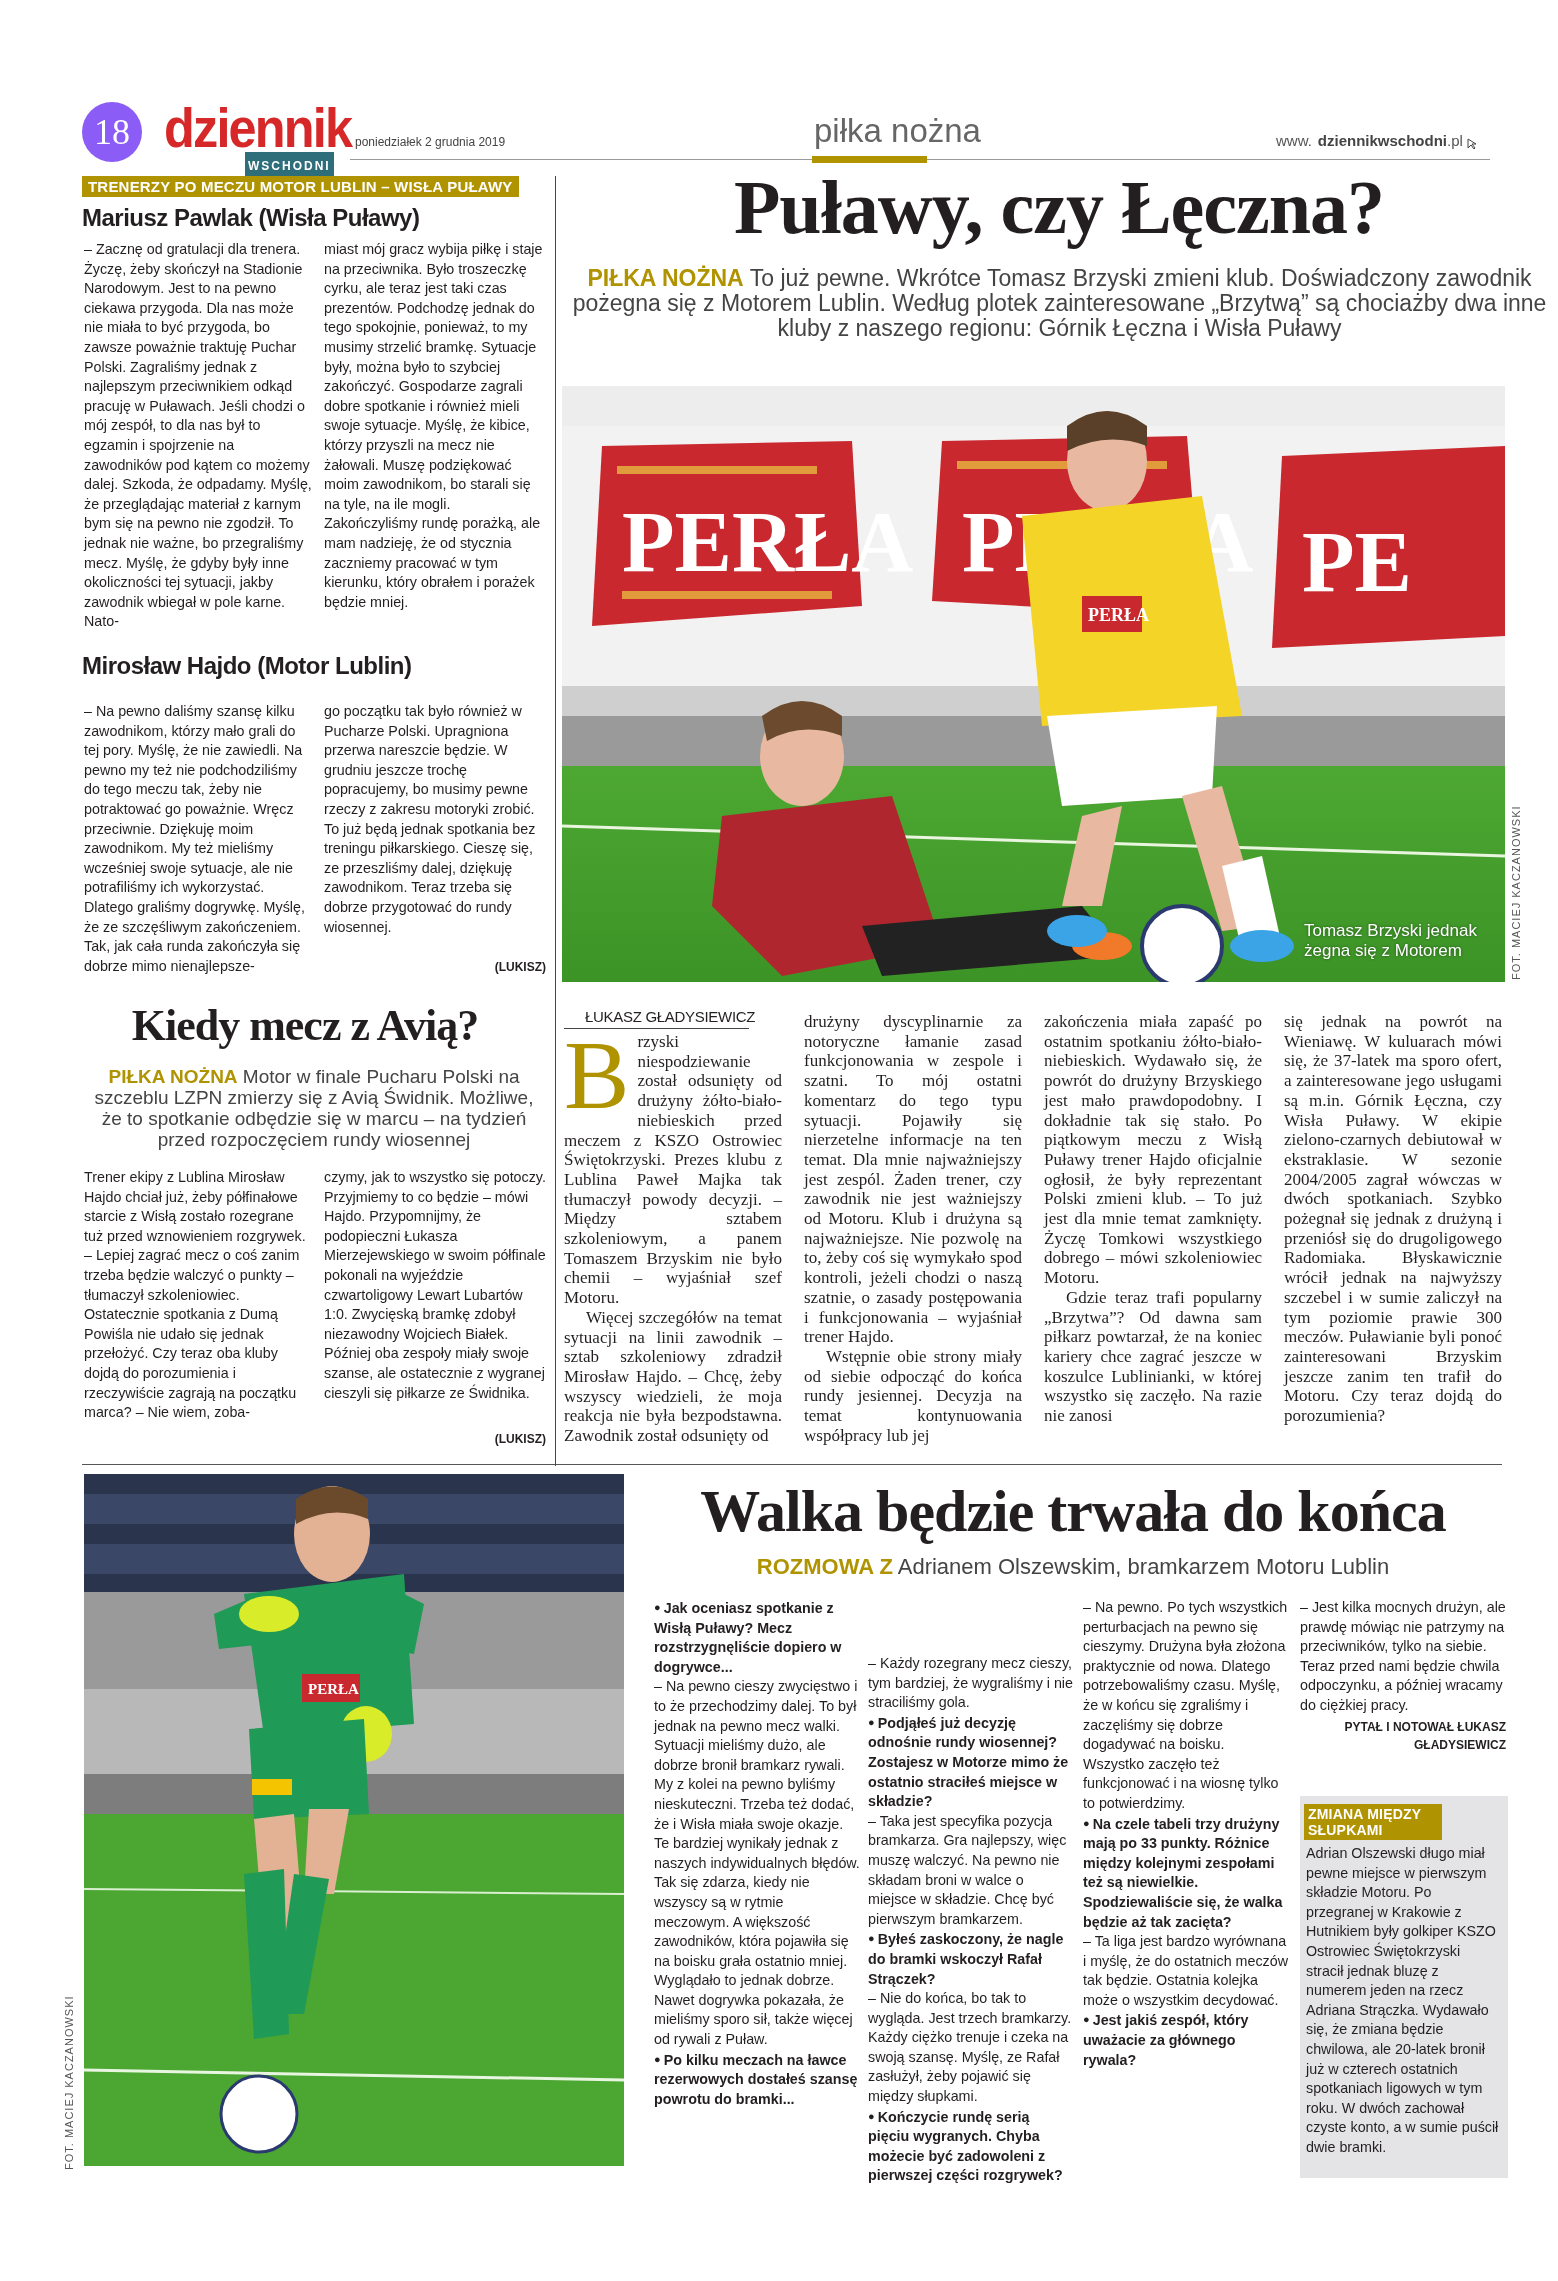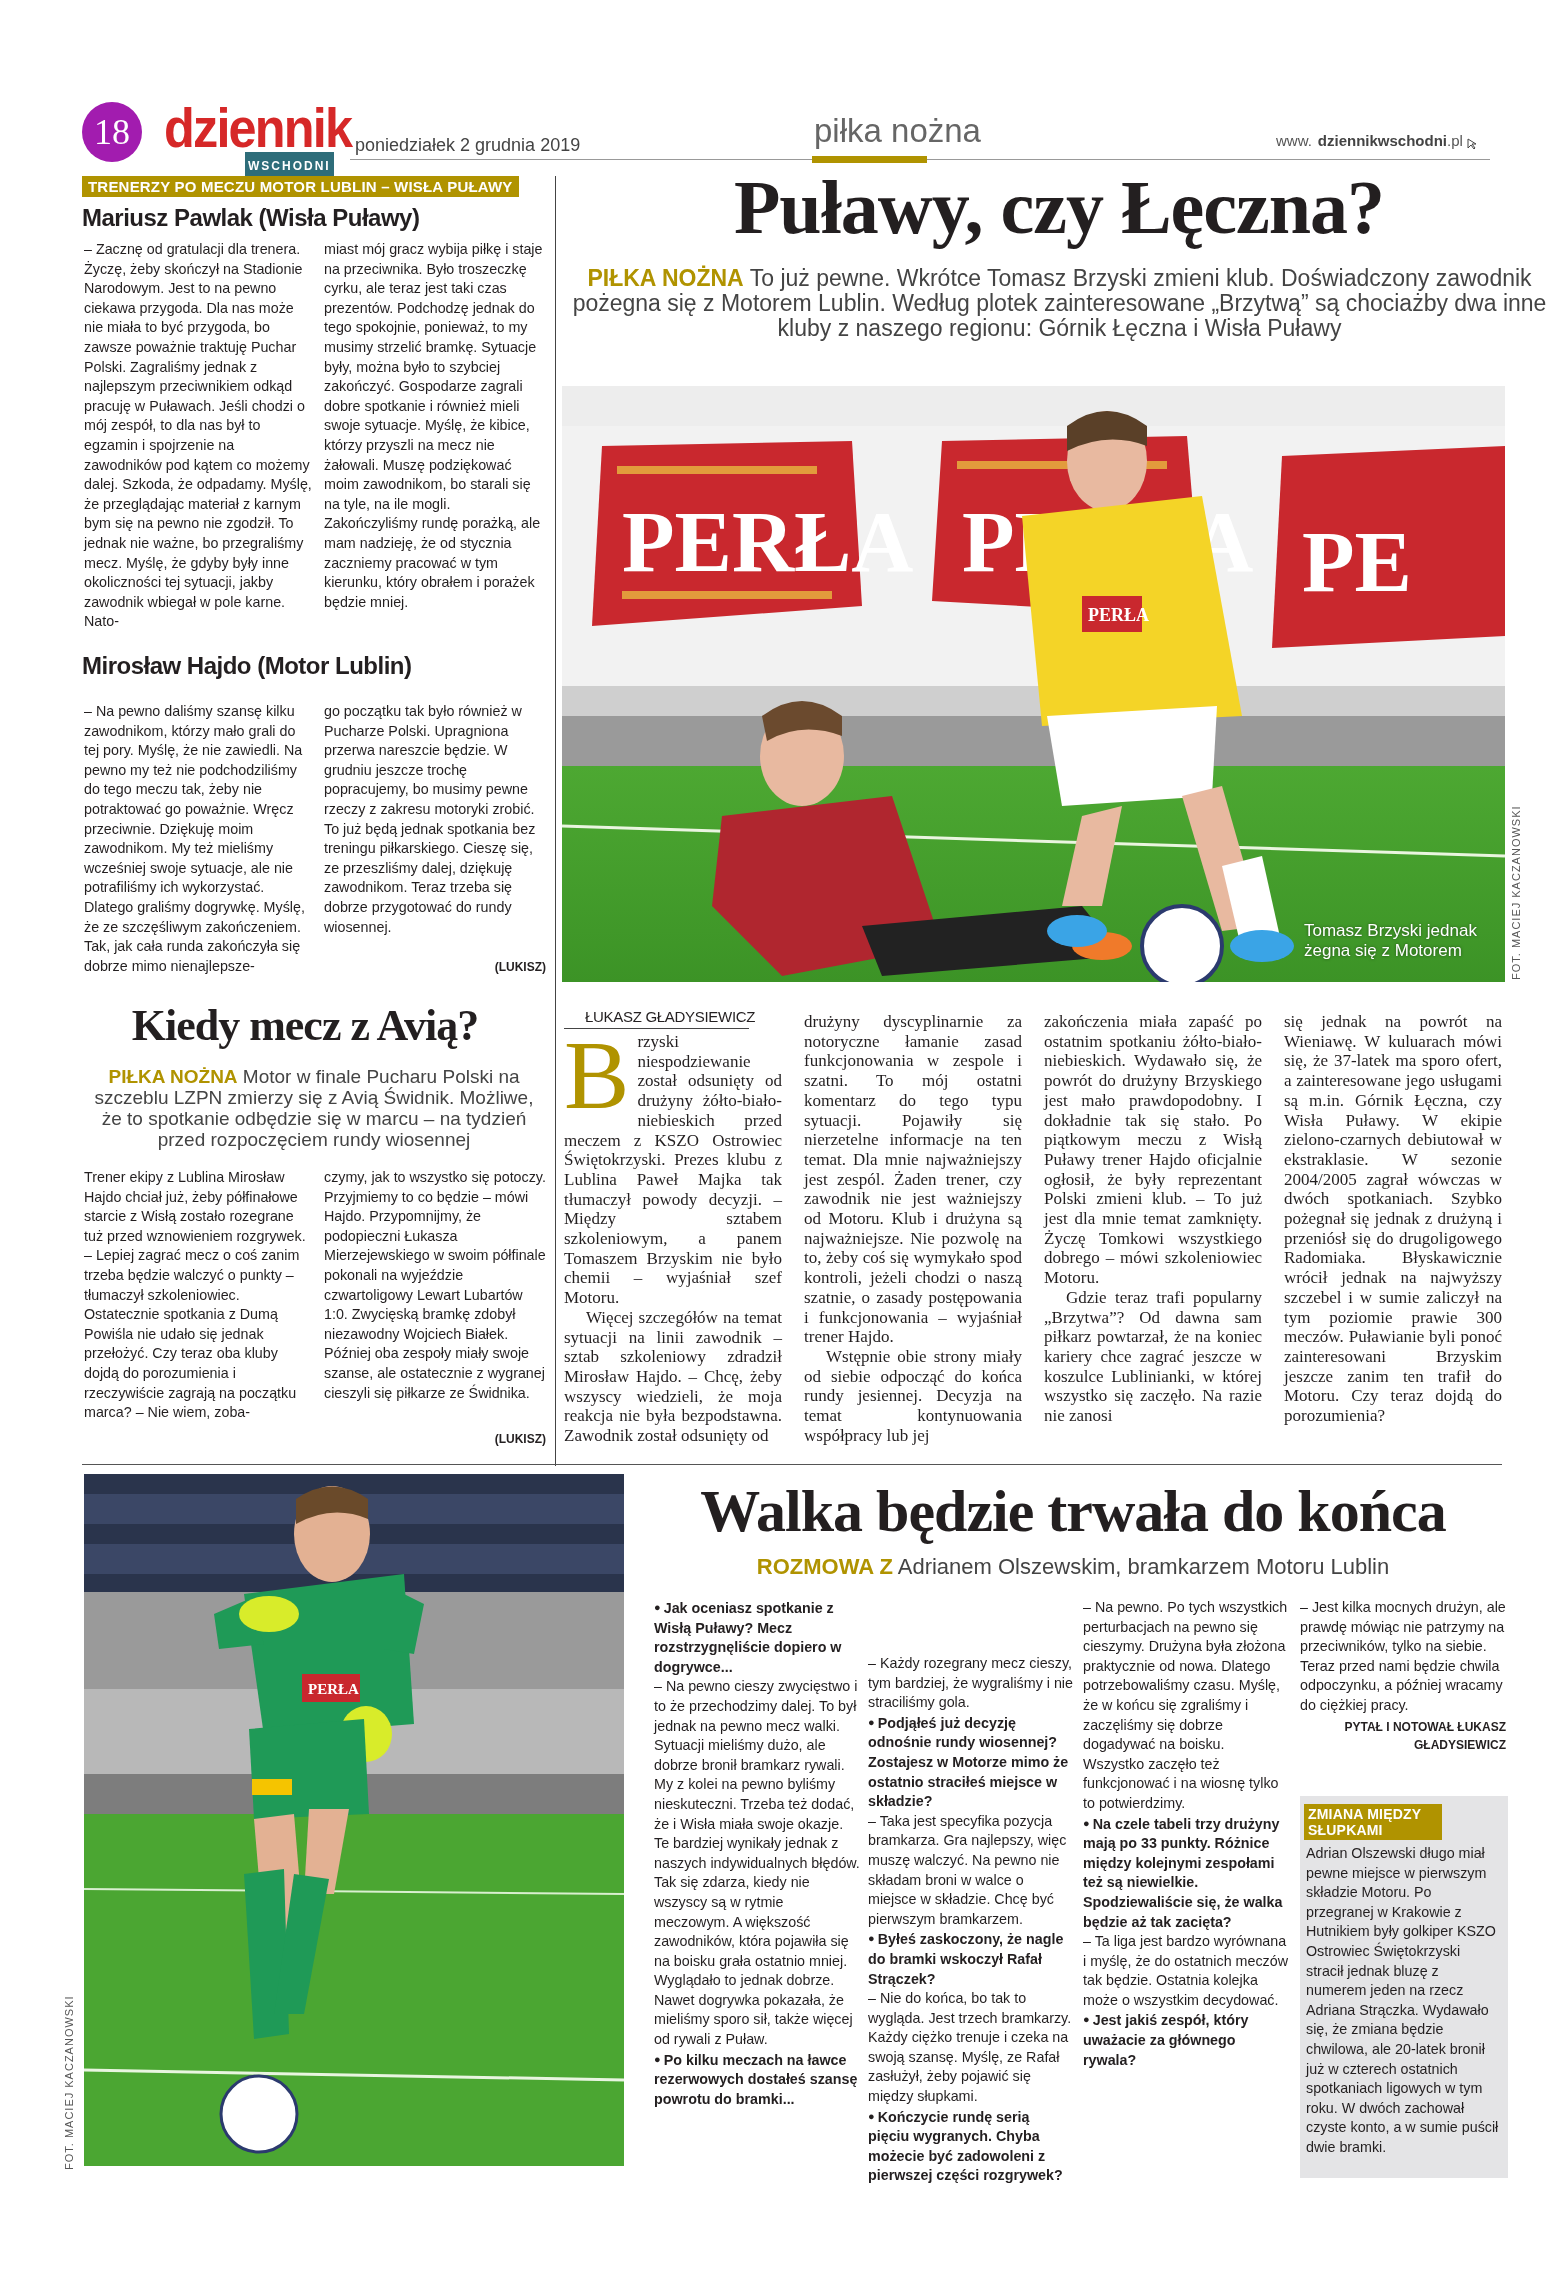--- a/index.html
+++ b/index.html
@@ -1,23 +1,23 @@
 <!DOCTYPE html>
 <html><head>
 <meta charset="utf-8">
 <style>
   html, body { margin: 0; padding: 0; background: #ffffff; }
   body { width: 1558px; height: 2281px; position: relative; overflow: hidden; color: #231f20; }
   .abs { position: absolute; }
 
   
-  .page-num { left: 82px; top: 102px; width: 60px; height: 60px; border-radius: 50%; background: #a21caf; color: #fff; font-family: "Liberation Serif", serif; font-size: 36px; line-height: 60px; text-align: center; }
+  .page-num { left: 82px; top: 102px; width: 60px; height: 60px; border-radius: 50%; background: #8b5cf6; color: #fff; font-family: "Liberation Serif", serif; font-size: 36px; line-height: 60px; text-align: center; }
   .logo { left: 164px; top: 98px; font-family: "Liberation Sans", sans-serif; font-weight: bold; font-size: 56px; color: #d62828; letter-spacing: -2px; line-height: 60px; transform: scaleX(0.9); transform-origin: left top; }
   .logo-sub { left: 245px; top: 152px; background: #2e6d7a; color: #fff; font-family: "Liberation Sans", sans-serif; font-size: 12px; letter-spacing: 2px; padding: 7px 3px; font-weight: bold; }
-  .date { left: 355px; top: 135px; font-size: 18px; color: #444; font-family: "Liberation Sans", sans-serif; }
+  .date { left: 355px; top: 135px; font-size: 12px; color: #444; font-family: "Liberation Sans", sans-serif; }
   .rule-top { left: 350px; top: 159px; width: 1140px; height: 1px; background: #999; }
   .section { left: 814px; top: 112px; font-size: 33px; color: #666; font-family: "Liberation Sans", sans-serif; font-weight: 300; }
   .section-bar { left: 812px; top: 156px; width: 115px; height: 7px; background: #b09300; }
   .site { left: 1276px; top: 132px; font-size: 15px; color: #555; font-family: "Liberation Sans", sans-serif; }
   .site b { color: #444; margin-left: 6px; }
 
   
   .colrule { width: 1px; background: #444; }
   .kicker { background: #b09300; color: #fff; font-family: "Liberation Sans", sans-serif; font-weight: bold; font-size: 15px; padding: 2px 6px; letter-spacing: 0.2px; }
   .sub-h { font-family: "Liberation Sans", sans-serif; font-weight: bold; font-size: 24px; color: #231f20; letter-spacing: -0.5px; }

